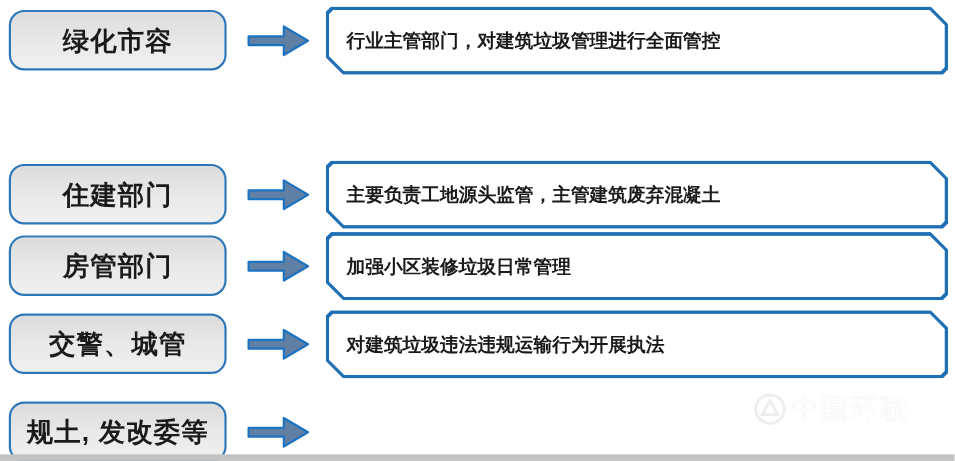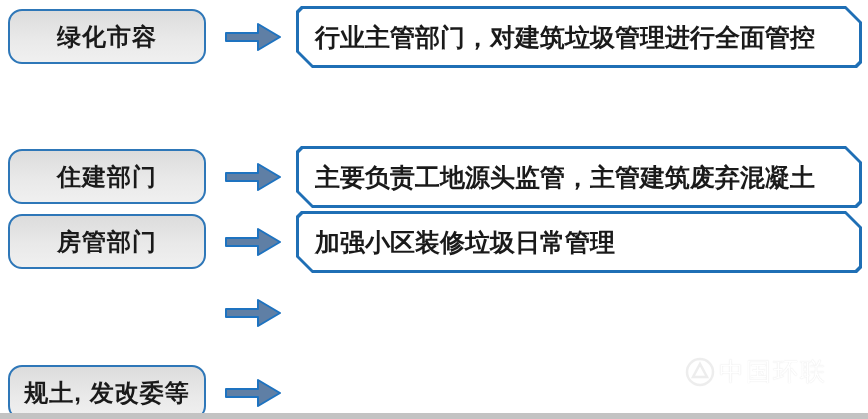--- a/index.html
+++ b/index.html
@@ -60,21 +60,21 @@
   }
   .rbox .fill{
     position:absolute;inset:3px;
     background:#ffffff;
     clip-path:polygon(0 4px,4px 0,calc(100% - 14px) 0,100% 14px,100% calc(100% - 4px),calc(100% - 4px) 100%,14px 100%,0 calc(100% - 14px));
   }
   .rbox .rtext{
     position:absolute;inset:0;
     display:flex;align-items:center;
     padding-left:19px;
-    font-size:25px;font-weight:bold;
+    font-size:17px;font-weight:bold;
     white-space:nowrap;
   }
   .watermark{
     position:absolute;left:684px;top:355px;
     display:flex;align-items:center;gap:3px;
     pointer-events:none;
   }
   .watermark .wm-logo{width:32px;height:32px;}
   .watermark .wm-logo circle,.watermark .wm-logo path{
     fill:none;stroke:rgba(235,235,235,0.9);stroke-width:2.5;
@@ -138,24 +138,31 @@
           <polygon points="2,12 34,12 34,3 56,16 34,29 34,20 2,20"></polygon>
         </svg>
     </div>
     <div class="rbox">
       <div class="fill"></div>
       <div class="rtext">加强小区装修垃圾日常管理</div>
     </div>
   </div>
 
   <div class="row row5">
+    <div class="lbox">
+      <span>交警、城管</span>
+    </div>
     <div class="arrow">
       <svg viewBox="0 0 59 32">
           <polygon points="2,12 34,12 34,3 56,16 34,29 34,20 2,20"></polygon>
         </svg>
+    </div>
+    <div class="rbox">
+      <div class="fill"></div>
+      <div class="rtext">对建筑垃圾违法违规运输行为开展执法</div>
     </div>
   </div>
 
   <div class="row row6">
     <div class="lbox">
       <span>规土, 发改委等</span>
     </div>
     <div class="arrow">
       <svg viewBox="0 0 59 32">
           <polygon points="2,12 34,12 34,3 56,16 34,29 34,20 2,20"></polygon>

